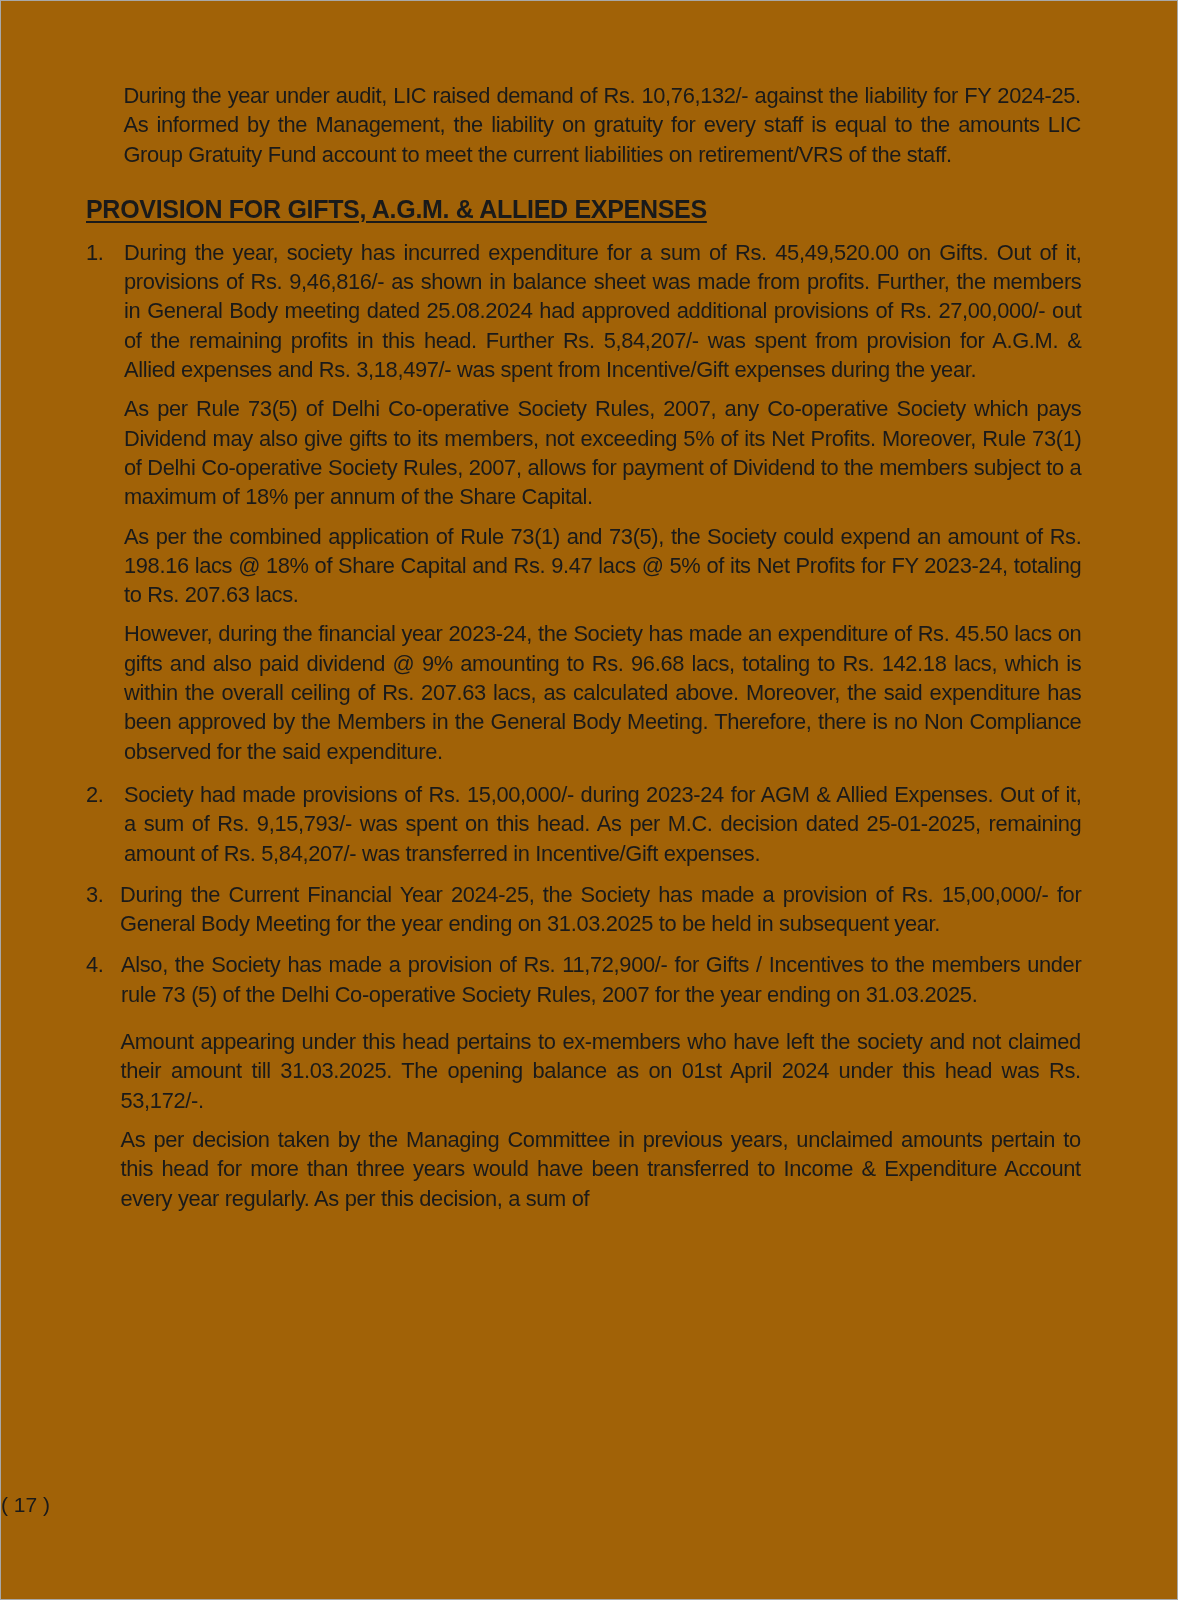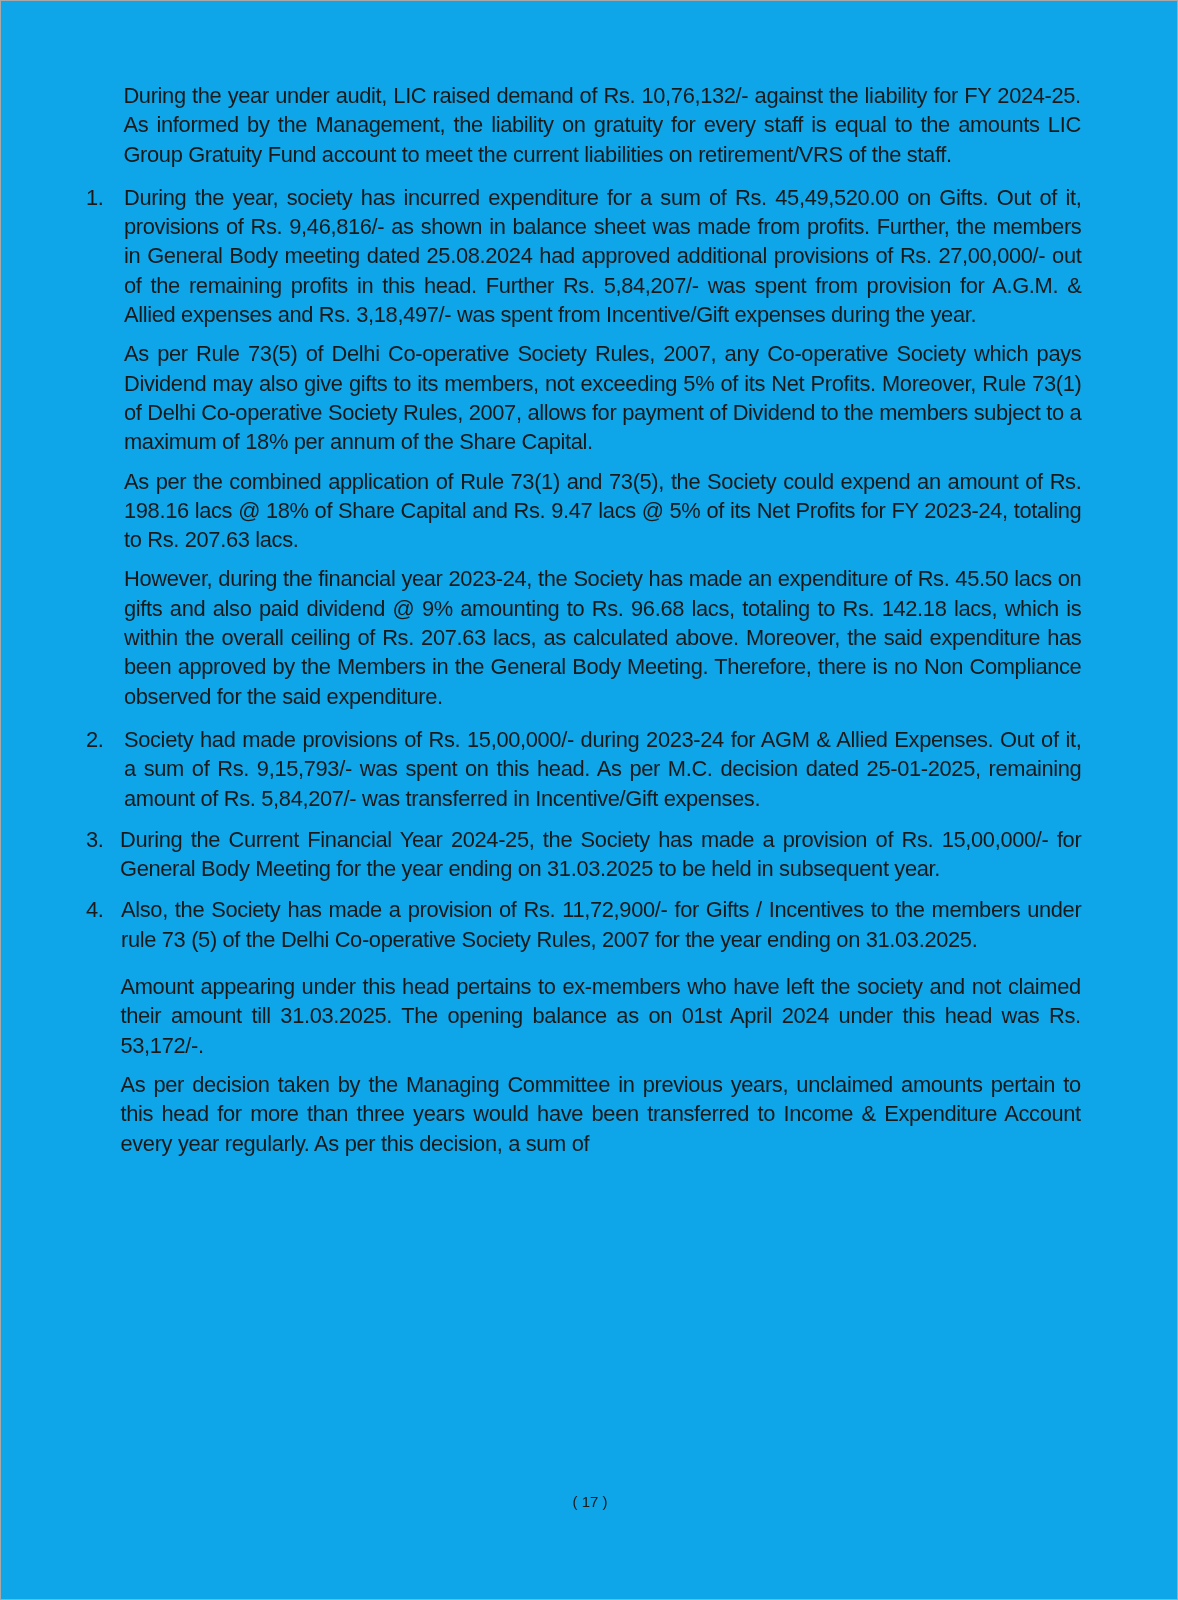--- a/index.html
+++ b/index.html
@@ -1,44 +1,45 @@
 <!DOCTYPE html>
 <html><head>
 <meta charset="utf-8">
 <style>
   html, body { margin: 0; padding: 0; background: #ffffff; }
   body { width: 1178px; height: 1600px; position: relative; overflow: hidden; }
   .page {
     position: absolute; left: 0; top: 0; width: 1176px; height: 1598px;
-    border: 1px solid #a8a8a8; background: #0ea5e9;
+    border: 1px solid #a8a8a8; background: #a16207;
     font-family: "Liberation Sans", sans-serif; color: #1a1a1a;
   }
   .content { position: absolute; left: 85px; top: 80px; width: 1010px; }
   .para {
     font-size: 22.2px; line-height: 29.3px; text-align: justify;
     margin: 0; letter-spacing: -0.35px; transform: scaleX(0.985); transform-origin: left top;
   }
   .indent { padding-left: 38px; }
   .heading {
     font-weight: bold; font-size: 25px; text-decoration: underline;
     text-underline-offset: 3px; text-decoration-thickness: 2px;
     margin: 0; letter-spacing: -0.3px;
   }
   .li { position: relative; padding-left: 38px; }
   .li .num { position: absolute; left: 0; top: 0; }
-  .page-no { position: absolute; top: 1492px; left: 0; width: 1178px; text-align: center; font-size: 15px; font-family: "Liberation Sans", sans-serif; }
+  .page-no { position: absolute; top: 1492px; left: 0; width: 1178px; text-align: left; font-size: 21px; font-family: "Liberation Sans", sans-serif; }
 </style>
 </head>
 <body>
 
 <div class="page">
   <div class="content">
 
     <p class="para indent">During  the  year under audit, LIC raised demand of Rs. 10,76,132/- against the liability for FY 2024-25. As informed by the Management, the liability on gratuity for every staff is equal to the amounts LIC Group Gratuity Fund account to meet the current liabilities on retirement/VRS of the staff.</p>
 
+    <h2 class="heading" style="margin-top:26px;">PROVISION FOR GIFTS, A.G.M. &amp; ALLIED EXPENSES</h2>
 
     <div class="li" style="margin-top:14px;">
       <span class="num para">1.</span>
       <p class="para">During the year, society has incurred expenditure for a sum of Rs. 45,49,520.00 on Gifts. Out of it, provisions of Rs. 9,46,816/- as shown in balance sheet  was made from profits. Further, the members in General Body meeting dated 25.08.2024 had approved additional provisions of Rs. 27,00,000/- out of the remaining profits in this head. Further Rs. 5,84,207/- was spent from provision for A.G.M. &amp; Allied expenses and Rs. 3,18,497/- was spent from Incentive/Gift expenses during the year.</p>
       <p class="para" style="margin-top:10px;">As per Rule 73(5) of Delhi Co-operative Society Rules, 2007, any Co-operative Society which pays Dividend may also give gifts to its members, not exceeding 5% of its Net Profits. Moreover, Rule 73(1) of Delhi Co-operative Society Rules, 2007, allows for payment of Dividend to the members subject to a maximum of 18% per annum of the Share Capital.</p>
       <p class="para" style="margin-top:10px;">As per the combined application of Rule 73(1) and 73(5), the Society could expend an amount of Rs. 198.16 lacs @ 18% of Share Capital and Rs. 9.47 lacs @ 5% of its Net Profits for FY 2023-24, totaling to Rs. 207.63 lacs.</p>
       <p class="para" style="margin-top:10px;">However, during the financial year 2023-24, the Society has made an expenditure of Rs. 45.50 lacs on gifts and also paid dividend @ 9% amounting to Rs. 96.68 lacs, totaling to Rs. 142.18 lacs, which is within the overall ceiling of Rs. 207.63 lacs, as calculated above. Moreover, the said expenditure has been approved by the Members in the General Body Meeting. Therefore, there is no Non Compliance observed for the said expenditure.</p>
     </div>
 
     <div class="li" style="margin-top:14px;">

